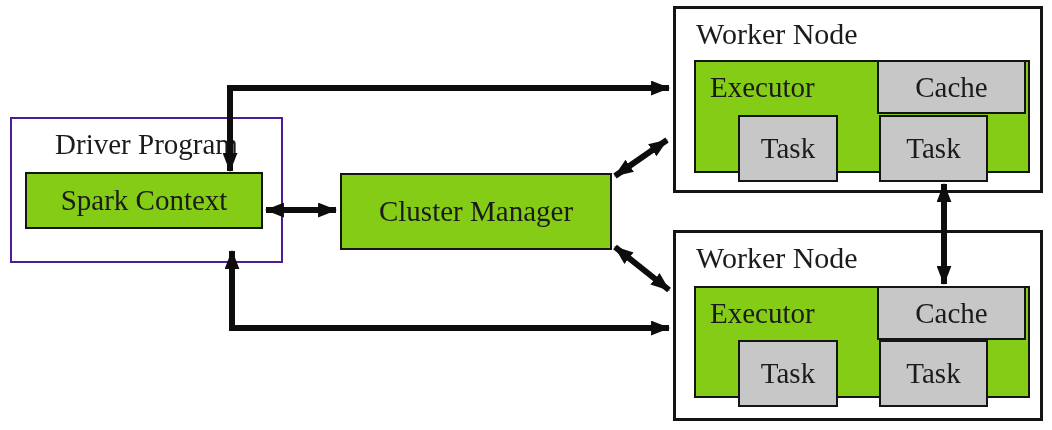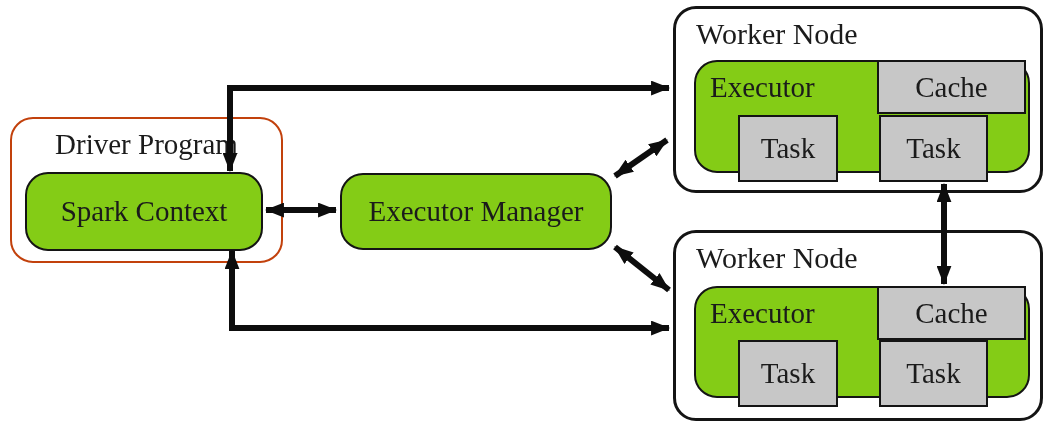--- a/index.html
+++ b/index.html
@@ -4,32 +4,32 @@
 <style>
   html,body{margin:0;padding:0;background:#ffffff;}
   .stage{
     position:relative;
     width:1052px;height:430px;
     background:#ffffff;
     font-family:"Liberation Serif","DejaVu Serif",serif;
     color:#1b1b1b;
     overflow:hidden;
   }
-  .box{position:absolute;box-sizing:border-box;background:#ffffff;border-radius:23px;}
-  .outer{border:2px solid #c2410c;}
+  .box{position:absolute;box-sizing:border-box;background:#ffffff;}
+  .outer{border:2px solid #4c1d95;}
   .worker{border:3px solid #141414;}
   .light{background:#84cc16;border:2px solid #141414;}
   .dark{background:#c7c7c7;border:2px solid #141414;}
   .center{display:flex;align-items:center;justify-content:center;}
   .lbl{font-size:29px;line-height:1;white-space:nowrap;}
 
   
   #driver{left:10px;top:117px;width:273px;height:146px;}
   #driver .title{position:absolute;left:0;top:9px;width:100%;text-align:center;font-size:29px;}
-  #spark{left:13px;top:53px;width:238px;height:79px;}
+  #spark{left:13px;top:53px;width:238px;height:57px;}
 
   
   #cluster{left:340px;top:173px;width:272px;height:77px;}
 
   
   #worker1{left:673px;top:6px;width:370px;height:187px;}
   #worker2{left:673px;top:230px;width:370px;height:191px;}
   .worker .title{position:absolute;left:20px;top:8px;font-size:30px;white-space:nowrap;}
   .executor{left:18px;width:336px;}
   #worker1 .executor{top:51px;height:113px;}
@@ -53,21 +53,21 @@
 <div class="stage">
 
   <div class="box outer" id="driver">
     <div class="title">Driver Program</div>
     <div class="box light center" id="spark">
       <span class="lbl">Spark Context</span>
     </div>
   </div>
 
   <div class="box light center" id="cluster">
-    <span class="lbl">Executor Manager</span>
+    <span class="lbl">Cluster Manager</span>
   </div>
 
   <div class="box worker" id="worker1">
     <div class="title">Worker Node</div>
     <div class="box light executor">
       <span class="exlabel">Executor</span>
       <div class="dark cache center">
         <span>Cache</span>
       </div>
       <div class="dark task t1 center">

